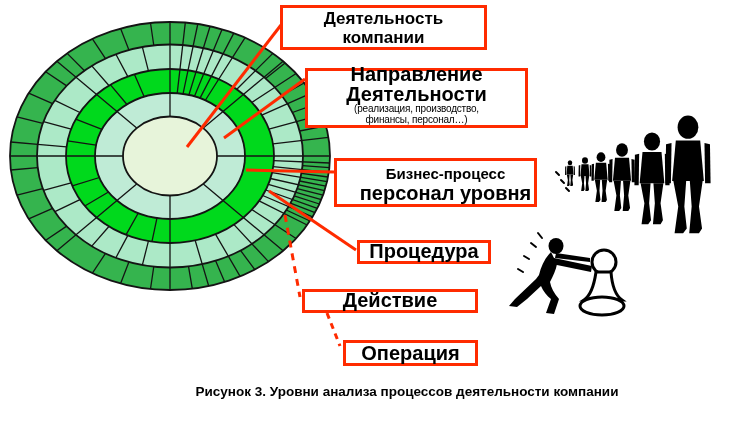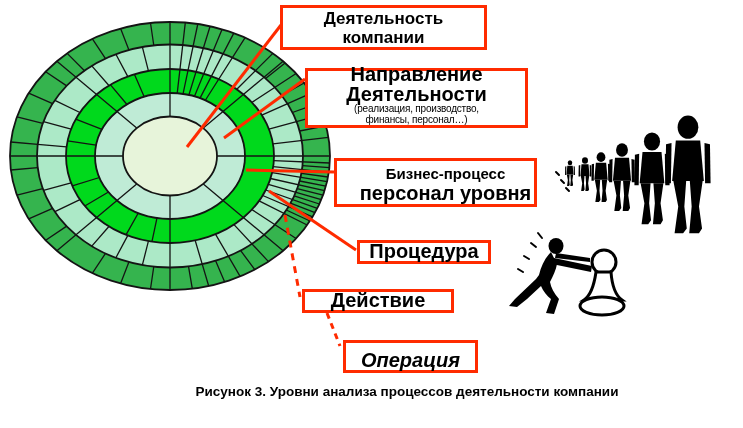--- a/index.html
+++ b/index.html
@@ -17,22 +17,22 @@
   .co-title{font-weight:bold;font-size:17px;line-height:1.12;}
   .co-title-sm{font-weight:bold;font-size:20px;line-height:1.0;}
   .co-sub{font-size:10px;line-height:1.04;letter-spacing:-0.2px;}
   .co-line1{font-weight:bold;font-size:15px;line-height:1.15;}
   .co-line2{font-weight:bold;font-size:20px;line-height:1.1;}
   .co-small{font-weight:bold;font-size:20px;line-height:1.0;}
   #box-company   {left:280px;top:5px;  width:207px;height:45px;}
   #box-direction {left:305px;top:68px; width:223px;height:60px;}
   #box-process   {left:334px;top:158px;width:203px;height:49px;padding-left:20px;}
   #box-procedure {left:357px;top:240px;width:134px;height:24px;}
-  #box-action    {left:302px;top:289px;width:152px;height:24px;}
-  #box-operation {left:343px;top:340px;width:135px;height:33px;font-style:italic;}
+  #box-action    {left:302px;top:289px;width:176px;height:24px;}
+  #box-operation {left:343px;top:340px;width:135px;height:26px;}
   #caption{
     position:absolute;left:72px;top:384px;width:670px;text-align:center;
     font-weight:bold;font-size:13.5px;
   }
 </style>
 </head>
 <body>
 
 <div id="canvas">
 

